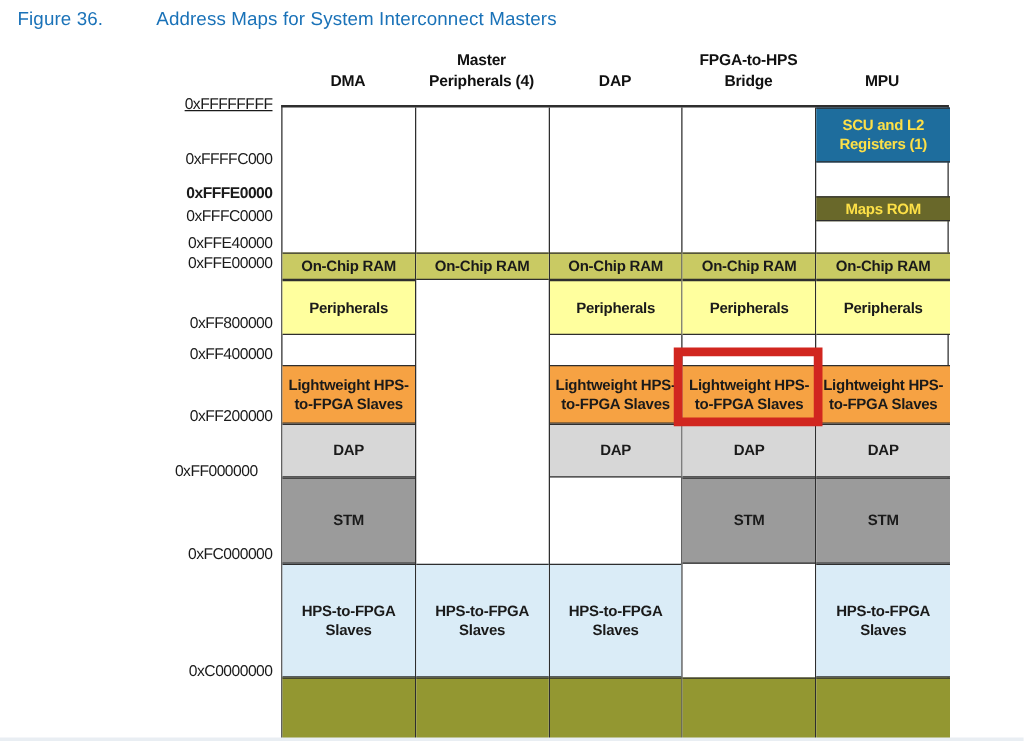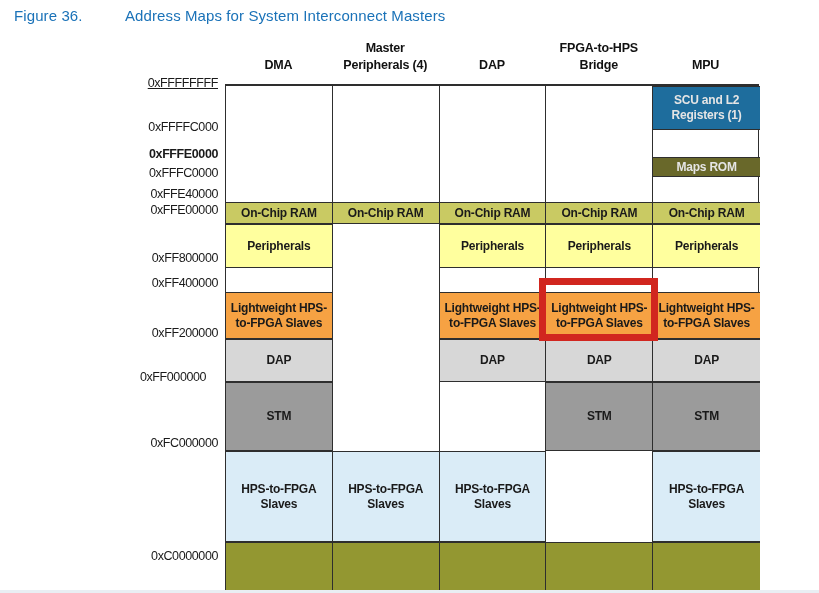--- a/index.html
+++ b/index.html
@@ -36,21 +36,21 @@
   .map-col{position:absolute;top:0;bottom:0;box-sizing:border-box;}
   .map-col.sep{border-right:1px solid #2e2e2e;}
   .map-cell{
     position:absolute;left:0;right:0;box-sizing:border-box;
     border-top:1px solid #2e2e2e;border-bottom:1px solid #2e2e2e;
     display:flex;align-items:center;justify-content:center;
     font-size:12px;font-weight:bold;color:#1a1a1a;
     white-space:pre-line;text-align:center;line-height:15px;
     letter-spacing:-0.2px;
   }
-  .map-cell.light{color:#e5e5e5;}
+  .map-cell.light{color:#fde047;}
   .highlight-box{
     position:absolute;left:539px;top:278px;width:119px;height:63px;
     box-sizing:border-box;border:7px solid #d1261f;z-index:6;
     background:transparent;pointer-events:none;
   }
   .bottom-strip{
     position:absolute;left:0;right:0;bottom:0;height:3px;background:#e9eef3;
   }
 </style>
 </head>
@@ -74,21 +74,21 @@
     <div class="addr-label" style="top: 119px;">0xFFFFC000</div>
     <div class="addr-label bold" style="top: 146px;">0xFFFE0000</div>
     <div class="addr-label" style="top: 165px;">0xFFFC0000</div>
     <div class="addr-label" style="top: 186px;">0xFFE40000</div>
     <div class="addr-label" style="top: 202px;">0xFFE00000</div>
     <div class="addr-label" style="top: 250px;">0xFF800000</div>
     <div class="addr-label" style="top: 275px;">0xFF400000</div>
     <div class="addr-label" style="top: 325px;">0xFF200000</div>
     <div class="addr-label" style="top: 369px; text-align: center;">0xFF000000</div>
     <div class="addr-label" style="top: 435px;">0xFC000000</div>
-    <div class="addr-label" style="top: 548px;">0xC0000000</div>
+    <div class="addr-label" style="top: 529px;">0xC0000000</div>
   </div>
 <div id="table">
     <div class="map-col sep" style="left: 0px; width: 106.8px;">
       <div class="map-cell" style="top: 116px; height: 22px; background: rgb(201, 202, 99);">On-Chip RAM</div>
       <div class="map-cell" style="top: 138px; height: 44px; background: rgb(255, 255, 158);">Peripherals</div>
       <div class="map-cell" style="top: 206px; height: 47px; background: rgb(246, 162, 67);">Lightweight HPS-
 to-FPGA Slaves</div>
       <div class="map-cell" style="top: 253px; height: 43px; background: rgb(215, 215, 215);">DAP</div>
       <div class="map-cell" style="top: 296px; height: 69px; background: rgb(155, 155, 155);">STM</div>
       <div class="map-cell" style="top: 365px; height: 91px; background: rgb(218, 236, 247);">HPS-to-FPGA

